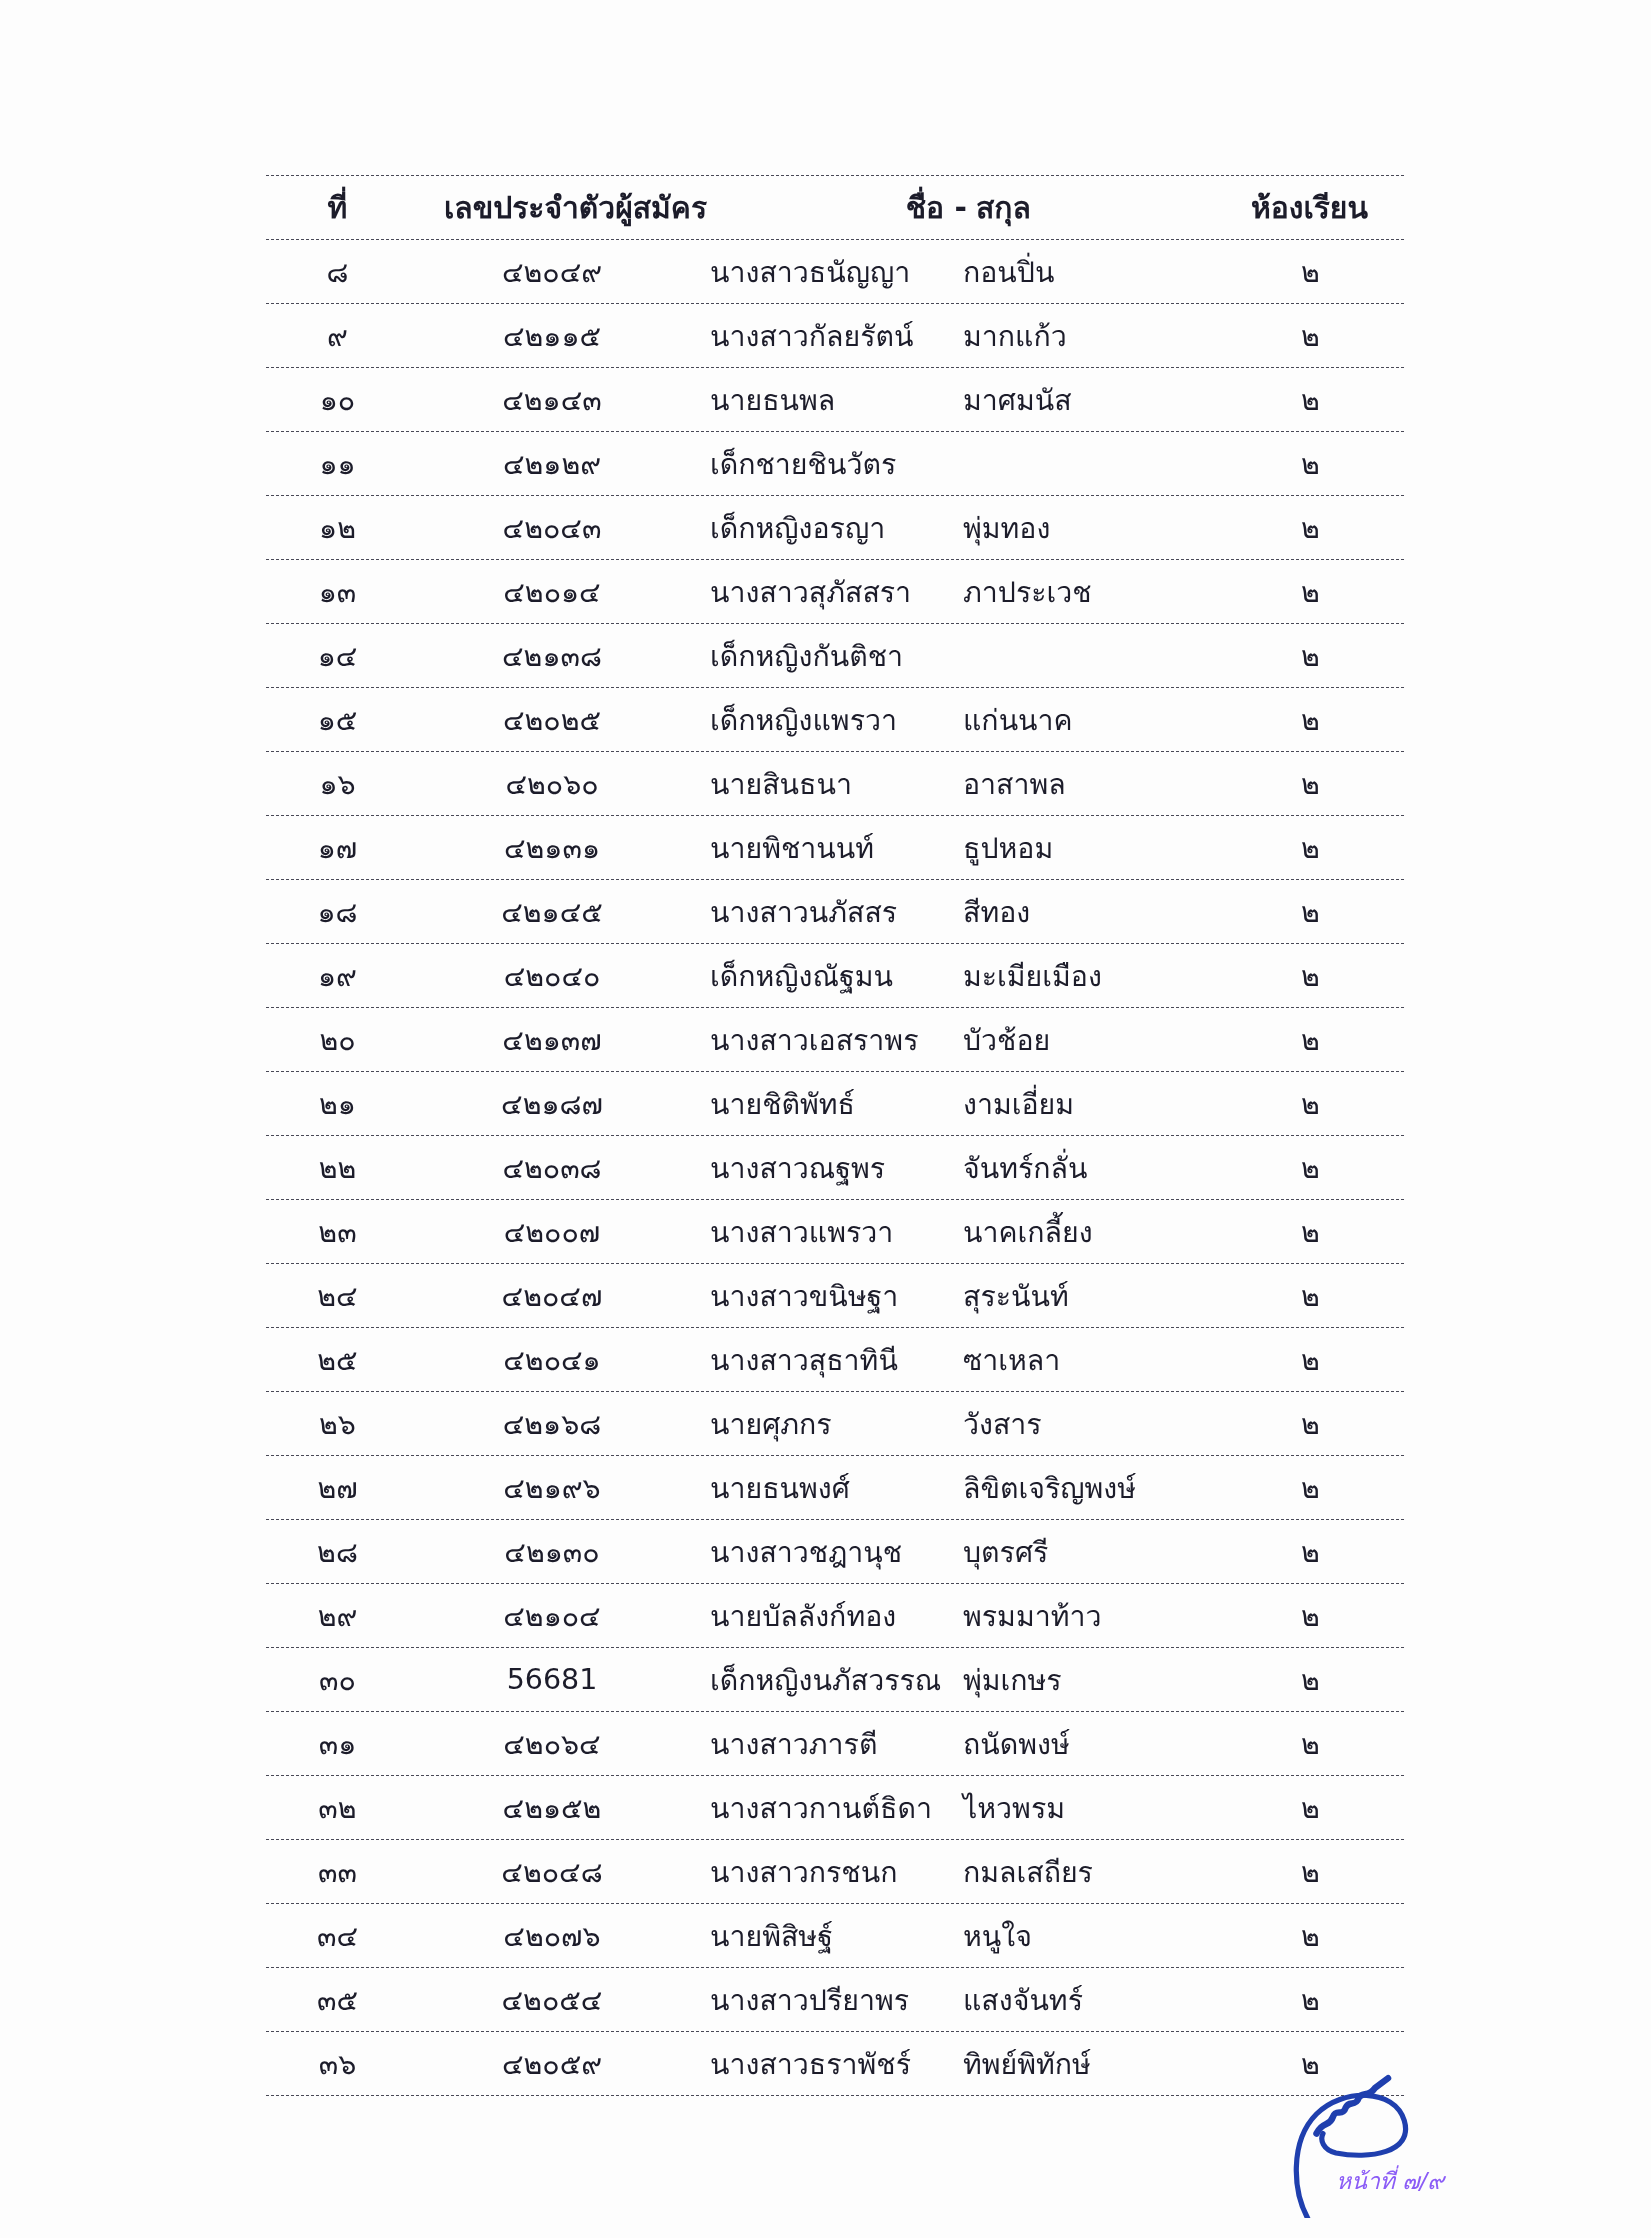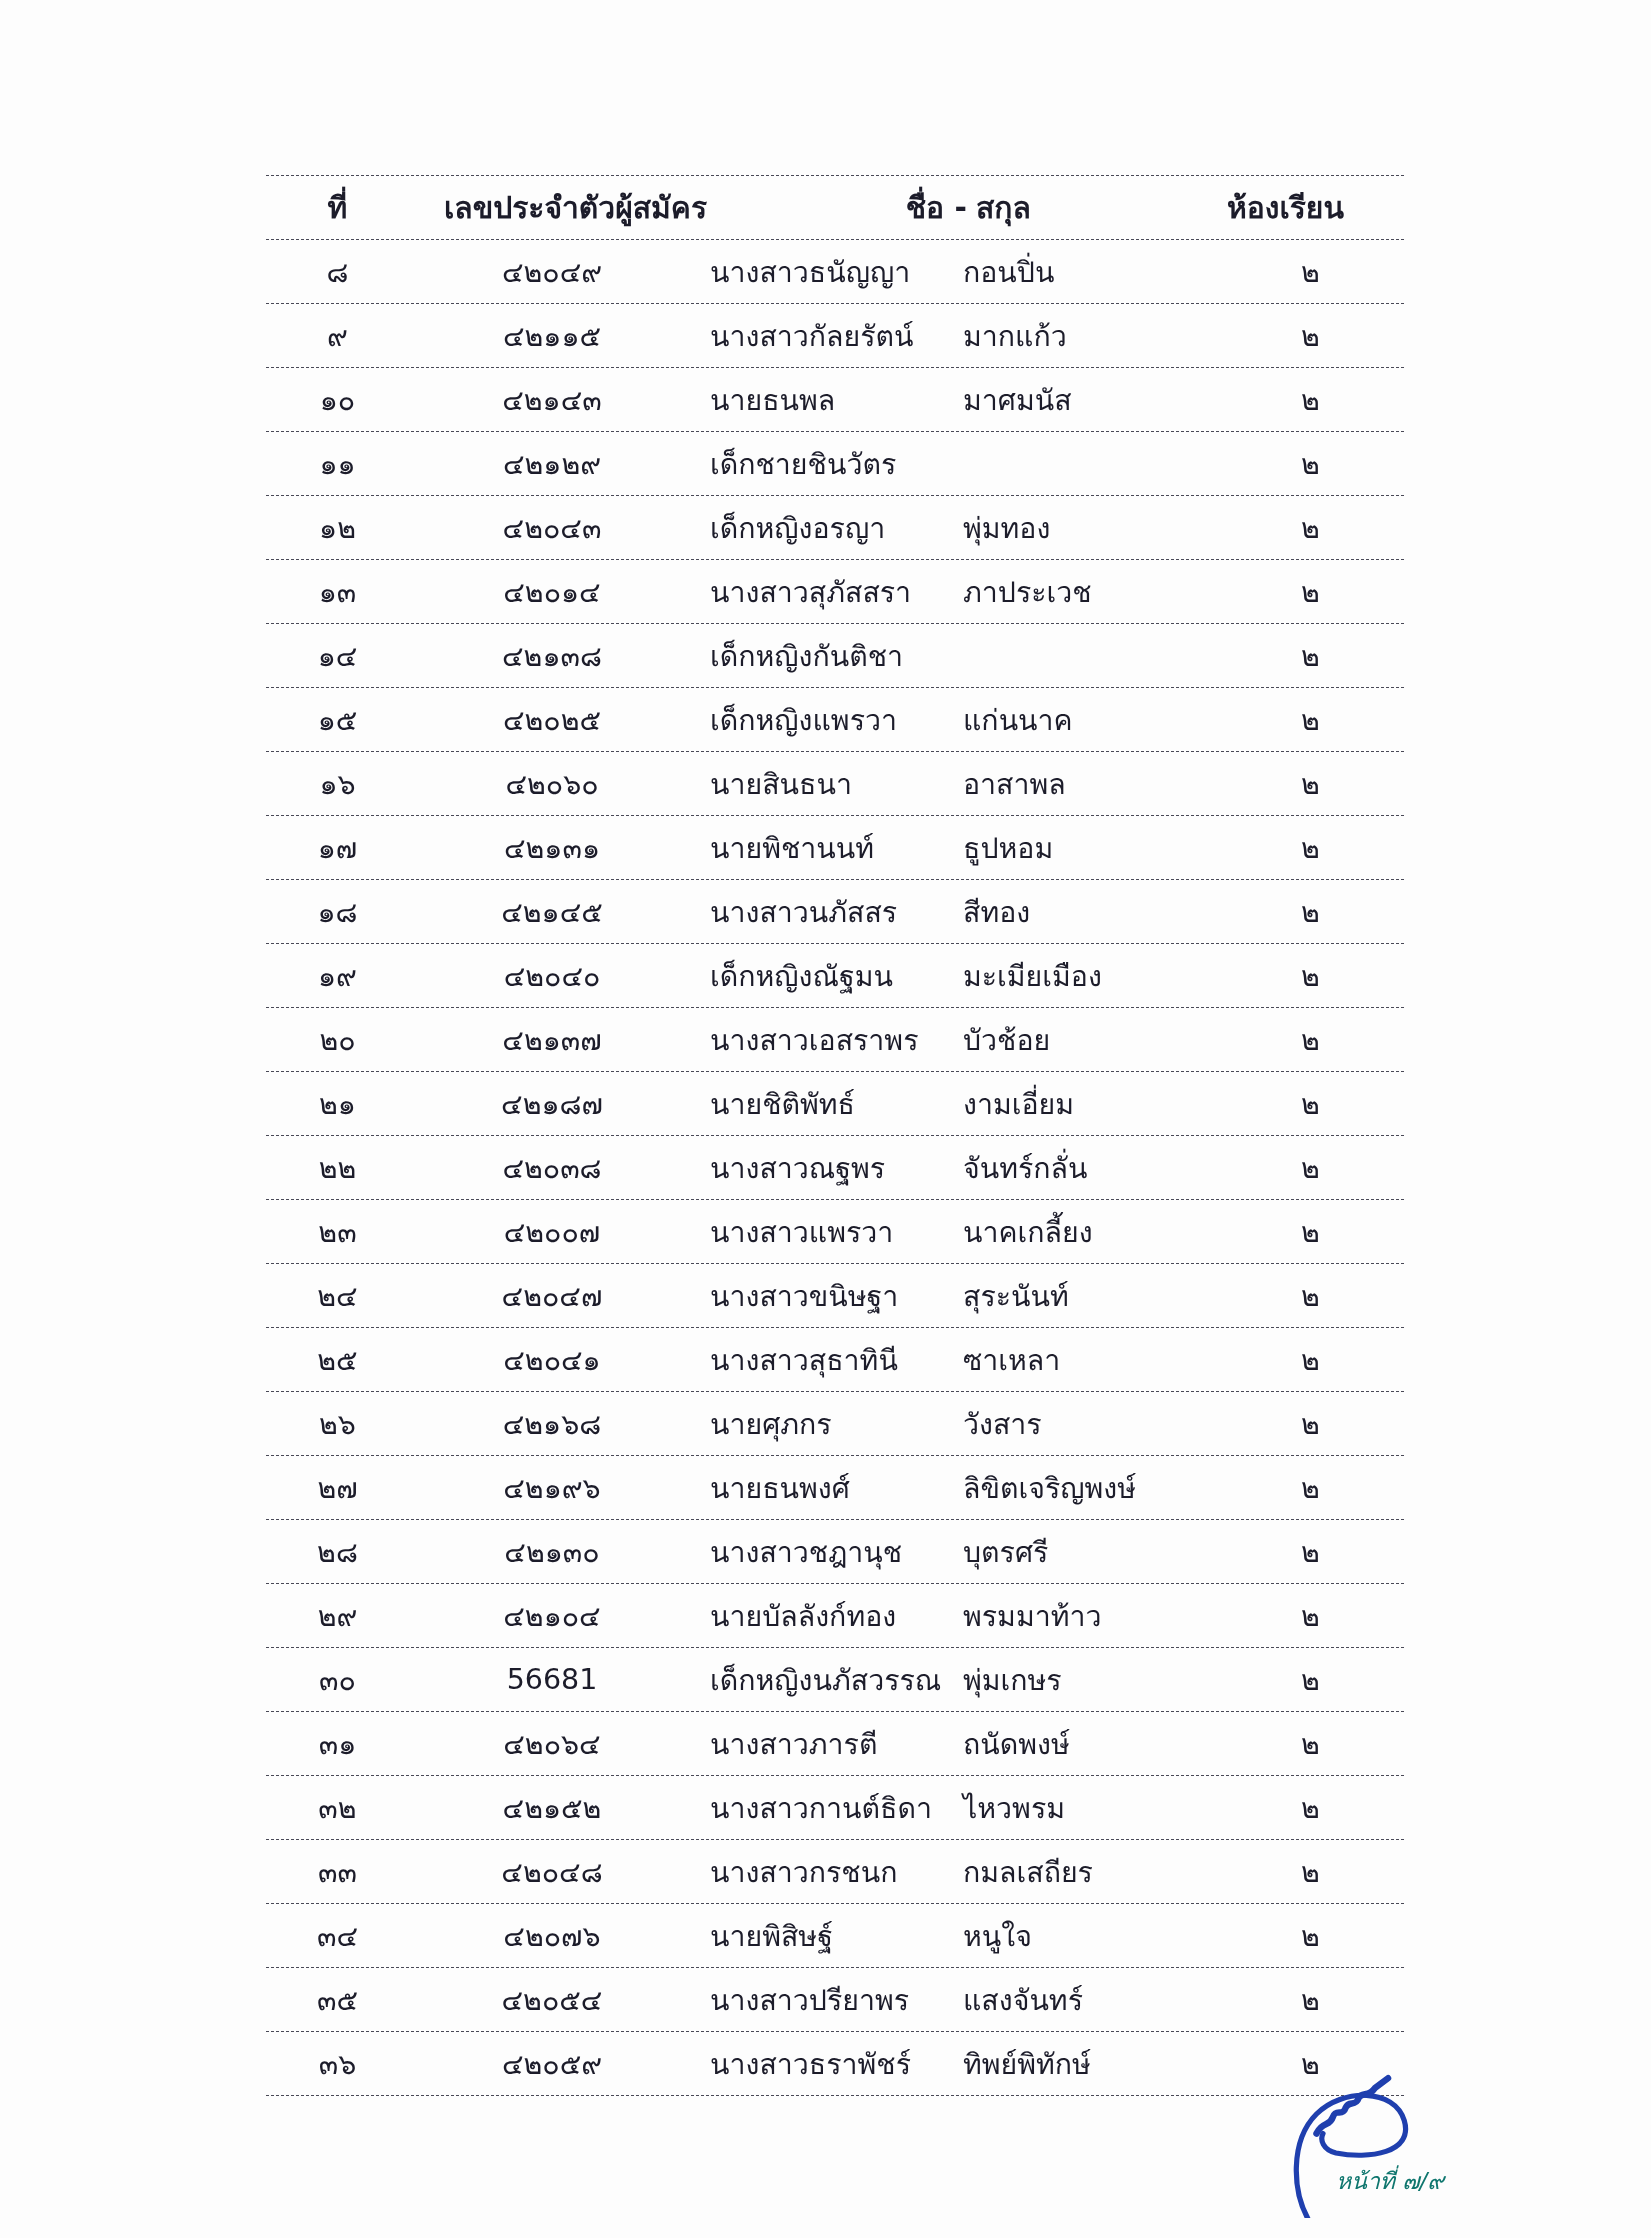--- a/index.html
+++ b/index.html
@@ -42,29 +42,29 @@
     .c-no { left: 39px; width: 65px; justify-content: center; }
     .c-id { left: 195px; width: 182px; justify-content: center; }
     .c-first { left: 444px; width: 246px; justify-content: flex-start; }
     .c-last { left: 697px; width: 272px; justify-content: flex-start; }
     .c-room { left: 999px; width: 91px; justify-content: center; }
 
     .h-no { left: 39px; width: 65px; justify-content: center; }
     .h-id { left: 178px; width: 285px; justify-content: flex-start; text-align: center; }
     .h-first { left: 558px; width: 143px; justify-content: flex-end; }
     .h-last { left: 710px; width: 130px; justify-content: flex-start; }
-    .h-room { left: 935px; width: 169px; justify-content: center; }
+    .h-room { left: 959px; width: 169px; justify-content: center; }
 
     .footer {
       position: absolute;
       left: 1336px;
       top: 2163px;
       font-size: 23px;
       font-style: italic;
-      color: #0f766e;
+      color: #8b5cf6;
     }
     .signature {
       position: absolute;
       left: 1271px;
       top: 2062px;
       width: 156px;
       height: 156px;
     }
   </style>
 </head>

